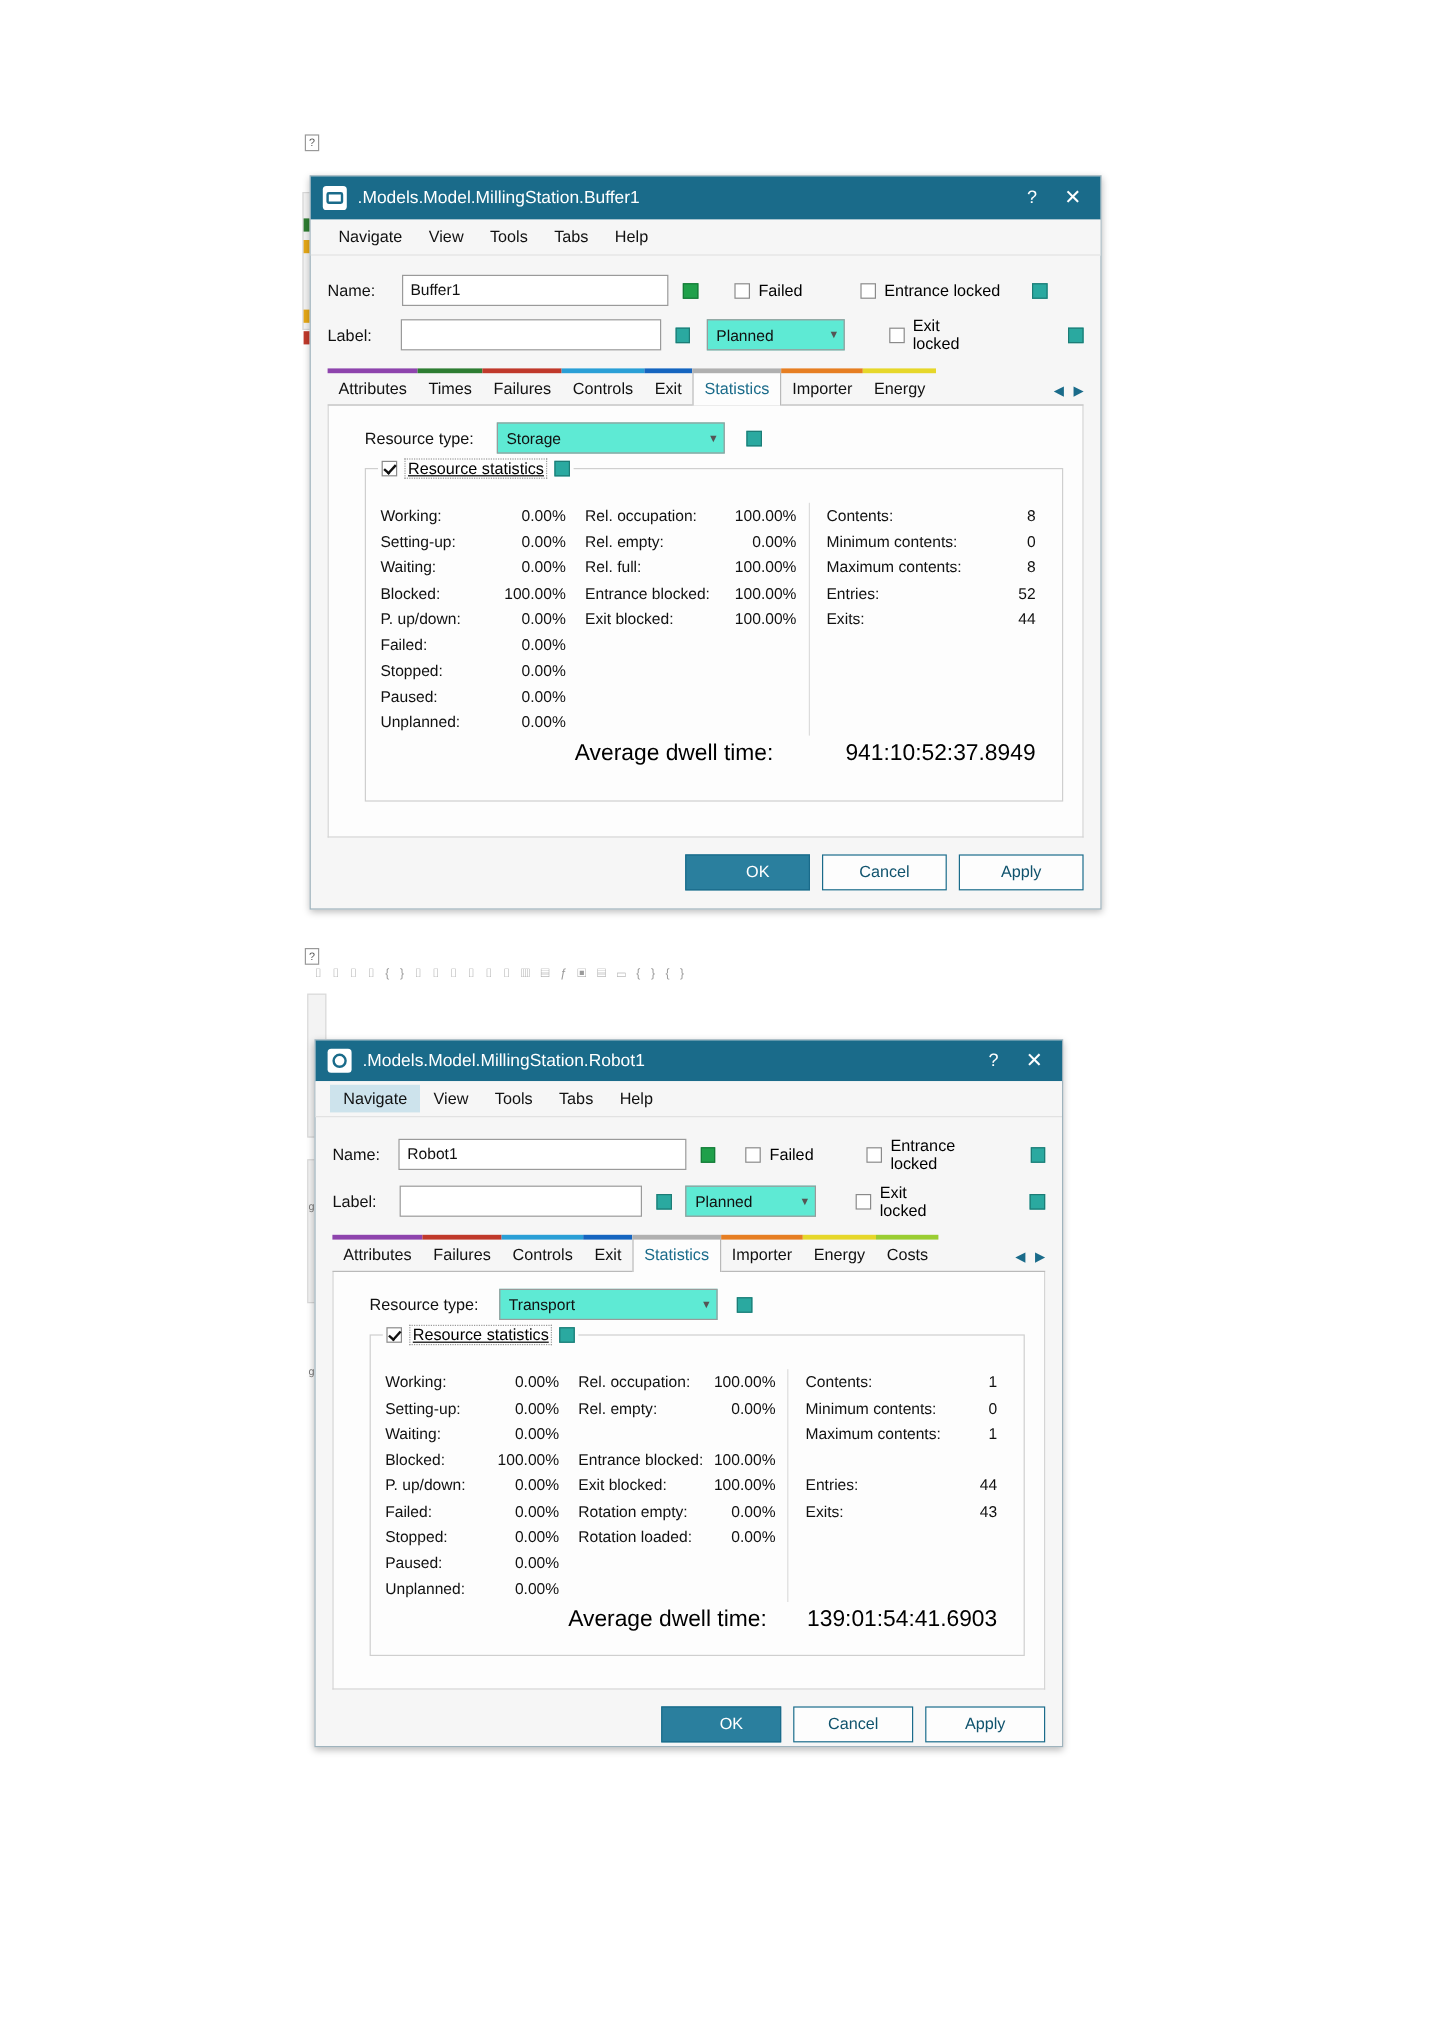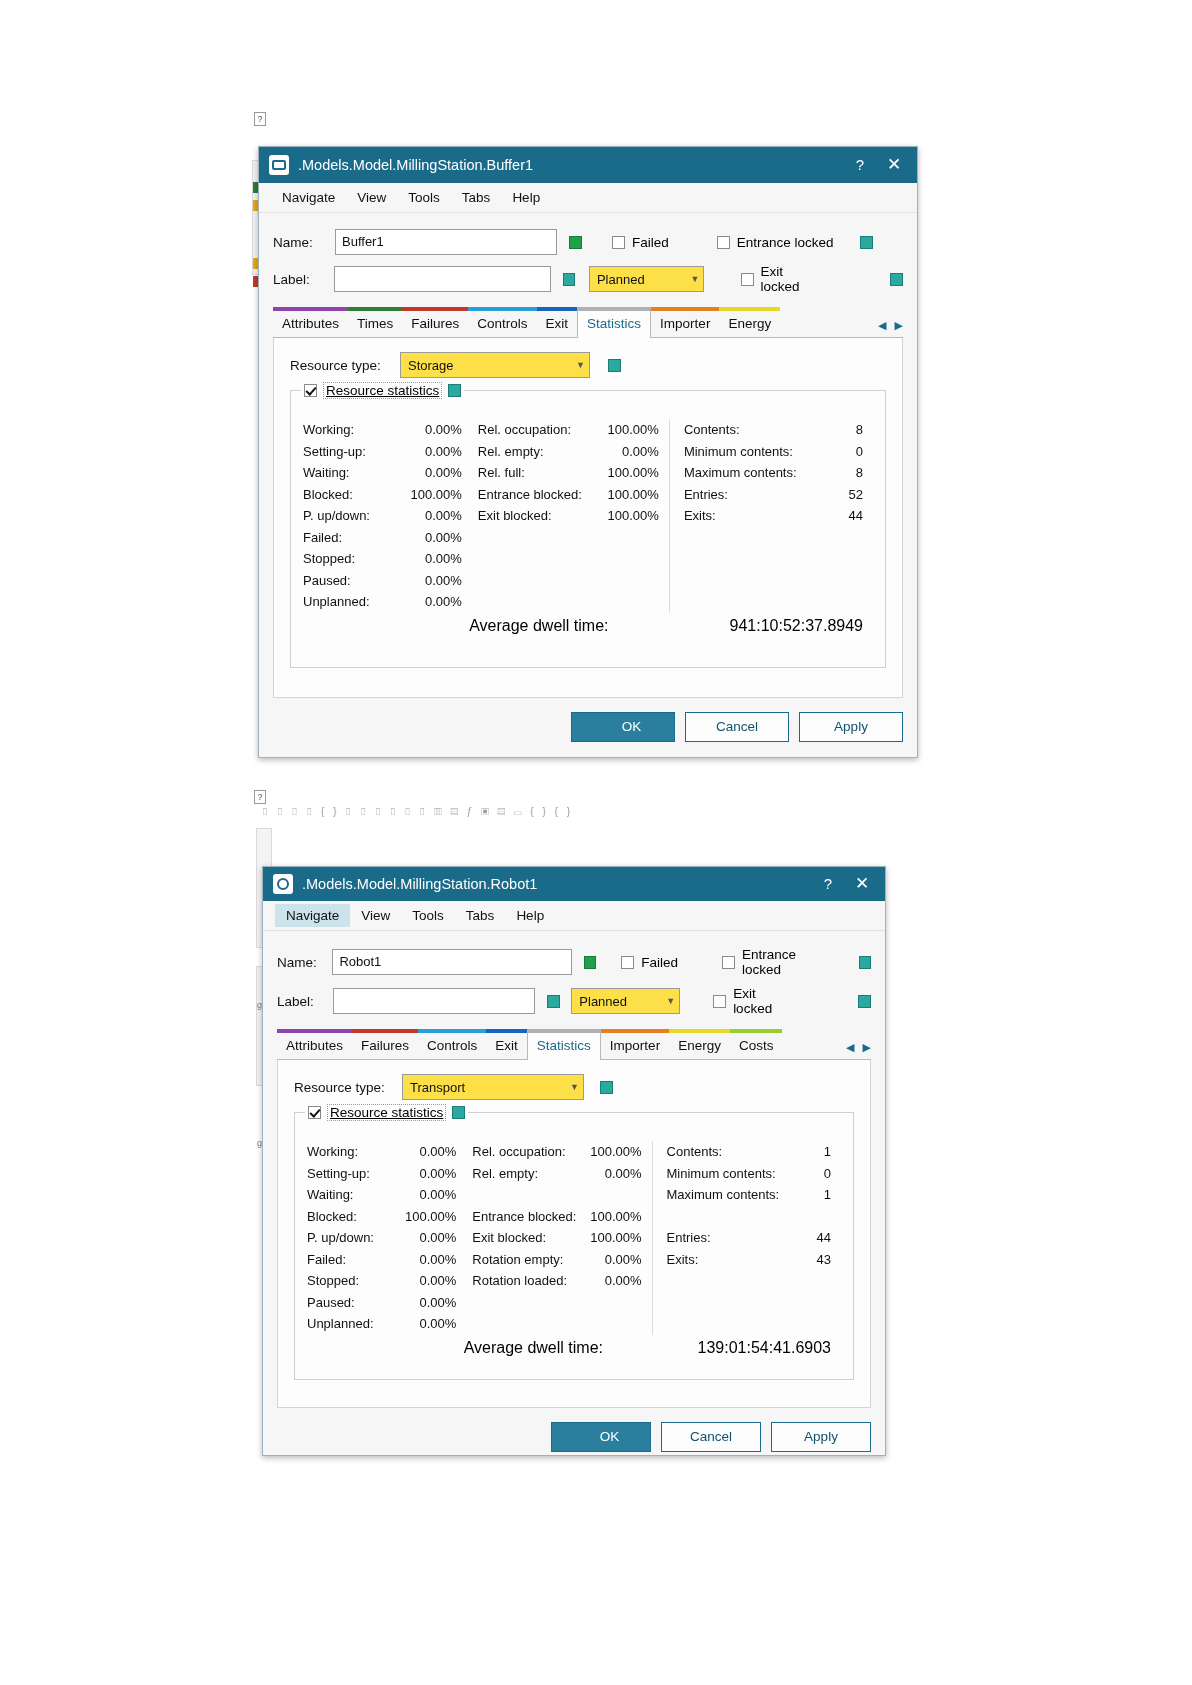--- a/index.html
+++ b/index.html
@@ -186,21 +186,21 @@
     border: solid #111;
     border-width: 0 2px 2px 0;
     transform: rotate(42deg);
   }
   .cb-label {
     font-size: 13.5px;
     margin-left: 7px;
   }
   .selectbox {
     border: 1px solid #9a9a9a;
-    background: #fde047;
+    background: #5eead4;
     height: 26px;
     font-size: 13px;
     display: flex;
     align-items: center;
     padding: 0 4px 0 7px;
     box-sizing: border-box;
     color: #111;
     justify-content: space-between;
   }
   .selectbox .caret {
@@ -243,21 +243,21 @@
     gap: 8px;
     color: #1a6b8a;
     font-size: 11px;
   }
   .tab-scroller span { cursor: default; }
 
   .panel {
     border: 1px solid #d5d5d5;
     border-top: none;
     background: #fdfdfd;
-    padding: 14px 16px 16px 16px;
+    padding: 14px 16px 16px 30px;
     box-sizing: border-box;
   }
   .group {
     border: 1px solid #cfcfcf;
     position: relative;
     padding: 18px 12px 10px 12px;
     box-sizing: border-box;
     margin-top: 12px;
   }
   .group-title {
@@ -291,21 +291,21 @@
   .srow {
     display: flex;
     justify-content: space-between;
     line-height: 21.5px;
     padding-right: 10px;
   }
   .srow .v { text-align: right; }
 
   .dwell {
     display: flex;
-    font-size: 16px;
+    font-size: 19px;
     margin-top: 4px;
   }
 
   .buttons {
     display: flex;
     justify-content: flex-end;
     gap: 10px;
     padding: 14px 14px 14px 0;
   }
   .btn {

